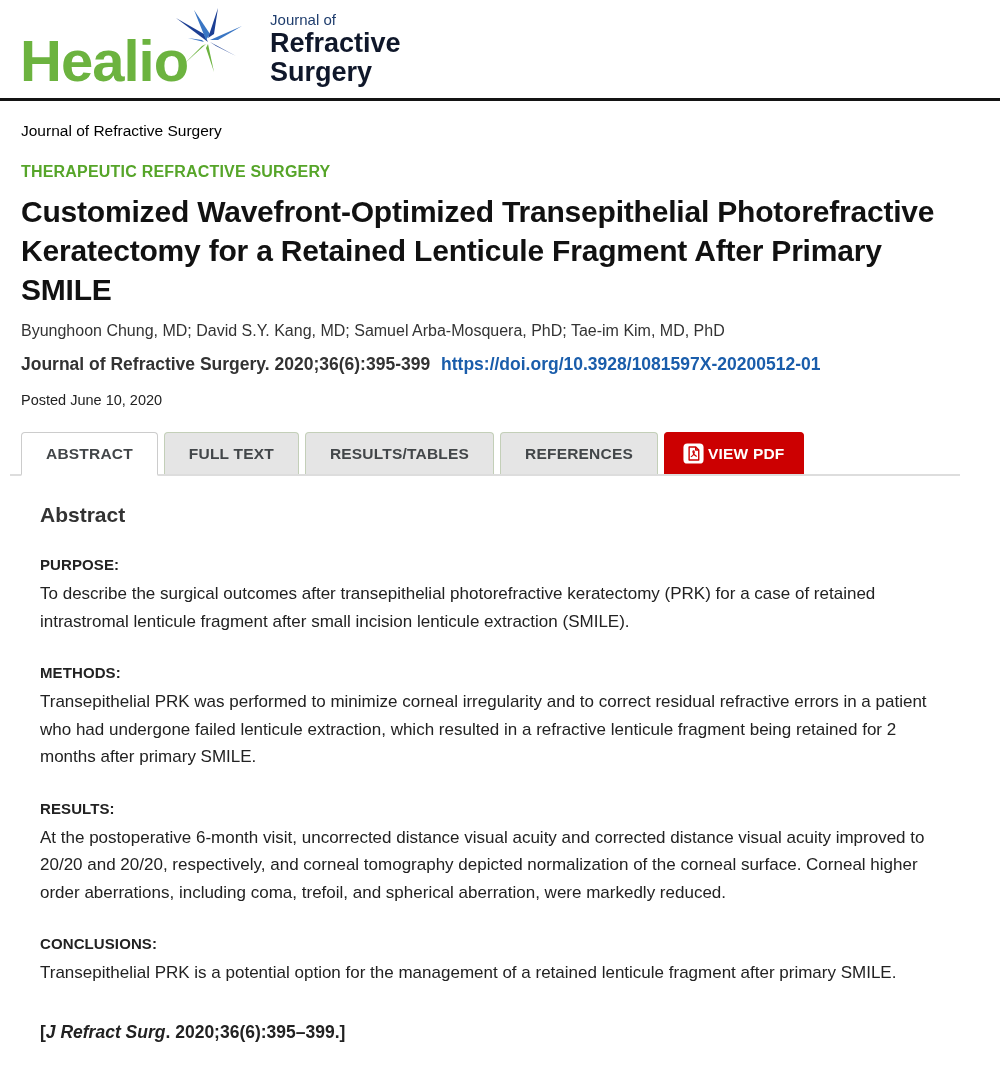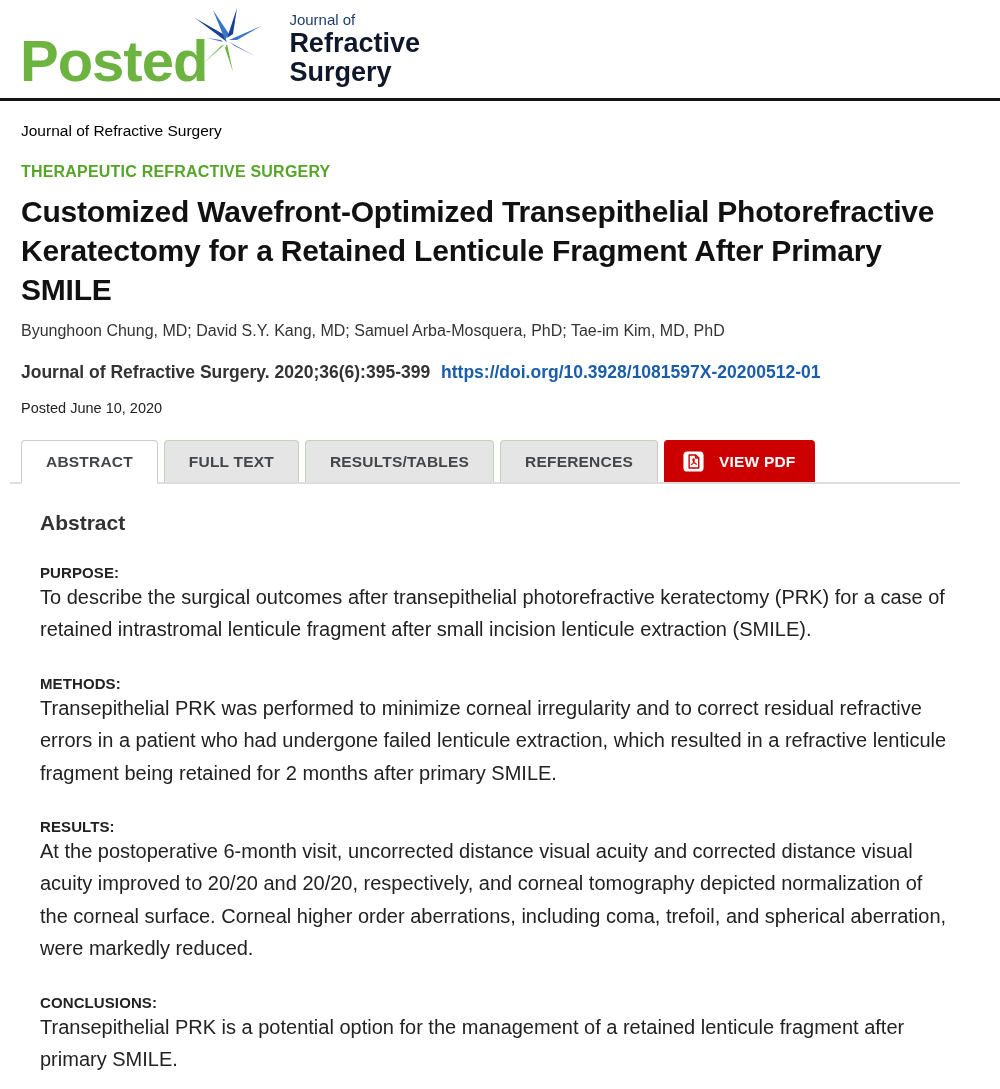--- a/index.html
+++ b/index.html
@@ -70,21 +70,21 @@
     line-height: 1.3;
     letter-spacing: -0.2px;
     max-width: 930px;
   }
   .authors {
     margin-top: 13px;
     font-size: 16px;
     color: #333;
   }
   .citation-line {
-    margin-top: 22px;
+    margin-top: 14px;
     font-size: 17.5px;
     font-weight: bold;
     color: #333;
   }
   .doi-link {
     color: #1a5dab;
     text-decoration: none;
     font-weight: bold;
     margin-left: 6px;
   }
@@ -126,59 +126,60 @@
     border-color: #ccc;
     position: relative;
     margin-bottom: -2px;
     height: 44px;
     border-bottom: 2px solid #fff;
   }
   .tab.pdf {
     background: #cc0001;
     border-color: #cc0001;
     color: #fff;
-    gap: 15px;
+    gap: 4px;
     padding: 0 18px;
   }
 
   
   .abstract-wrap { padding: 0 45px 0 40px; }
   .abstract-heading {
     margin-top: 27px;
     font-size: 21px;
     font-weight: bold;
     color: #333;
   }
   .section-label {
     margin-top: 29px;
     font-size: 15px;
     font-weight: bold;
     color: #222;
     letter-spacing: .1px;
   }
   .section-text {
-    font-size: 20px;
+    margin-top: 7px;
+    font-size: 17px;
     line-height: 1.62;
     color: #222;
     max-width: 915px;
   }
   .footer-citation {
     margin-top: 35px;
     font-size: 17.5px;
     font-weight: bold;
     color: #222;
   }
   .footer-citation .ital { font-style: italic; }
 </style>
 </head>
 <body>
 
 <header class="site-header">
   <a class="healio-logo">
-    <span class="healio-wordmark">Posted</span>
+    <span class="healio-wordmark">Healio</span>
     <span class="healio-star">
       <svg width="68" height="64" viewBox="0 0 68 64">
         <polygon points="34,34 2,10 30,26" fill="#1c3f94"></polygon>
         <polygon points="32,32 20,2 36,26" fill="#3a76c4"></polygon>
         <polygon points="34,30 44,0 40,26" fill="#1c3f94"></polygon>
         <polygon points="36,32 68,18 44,32" fill="#3a76c4"></polygon>
         <polygon points="36,34 62,48 42,38" fill="#1c3f94"></polygon>
         <polygon points="34,36 40,64 32,40" fill="#6cb33f"></polygon>
         <polygon points="32,36 10,56 28,38" fill="#6cb33f"></polygon>
         <polygon points="30,34 14,30 28,32" fill="#3a76c4"></polygon>

